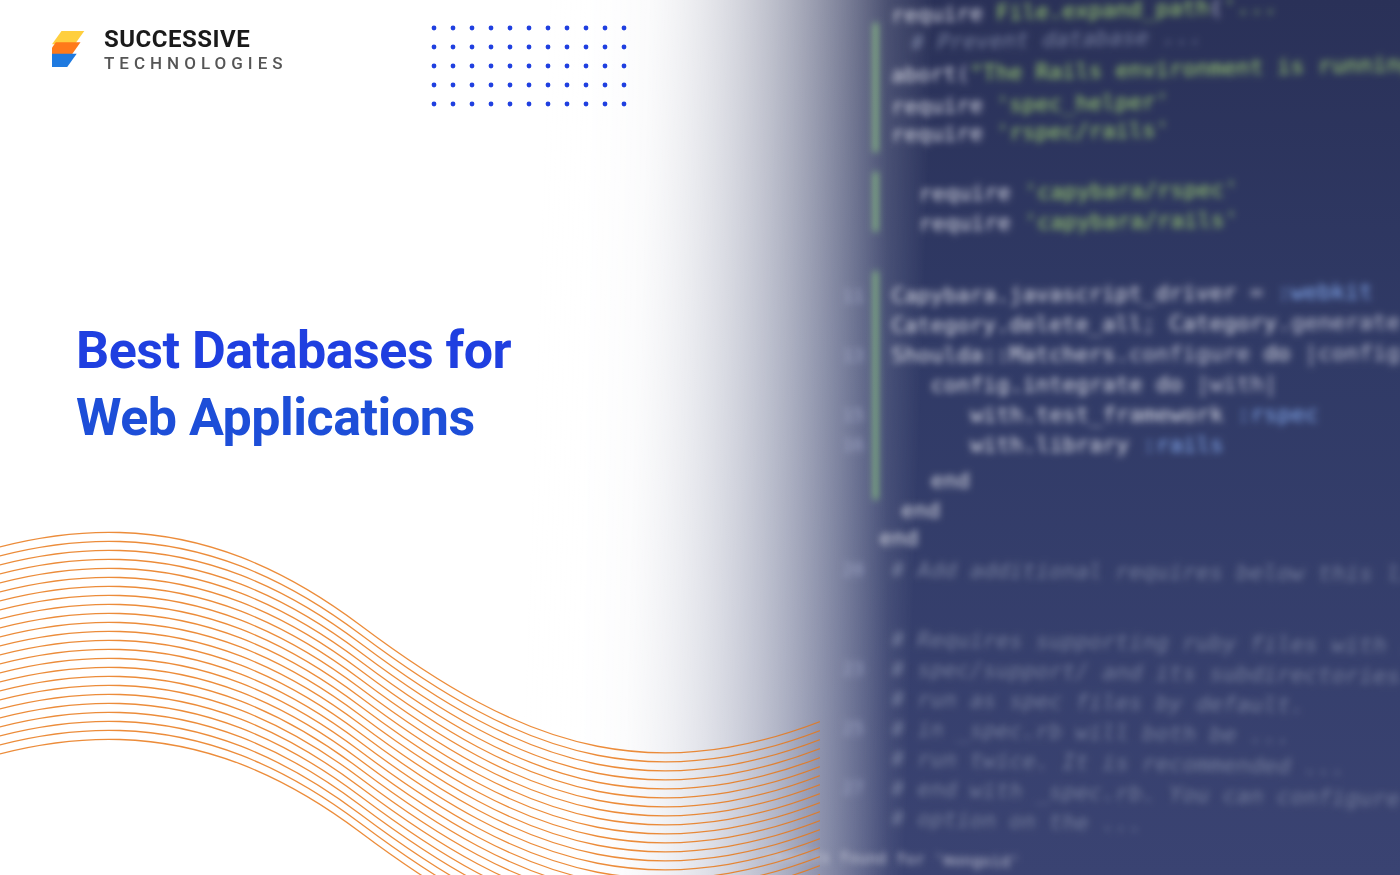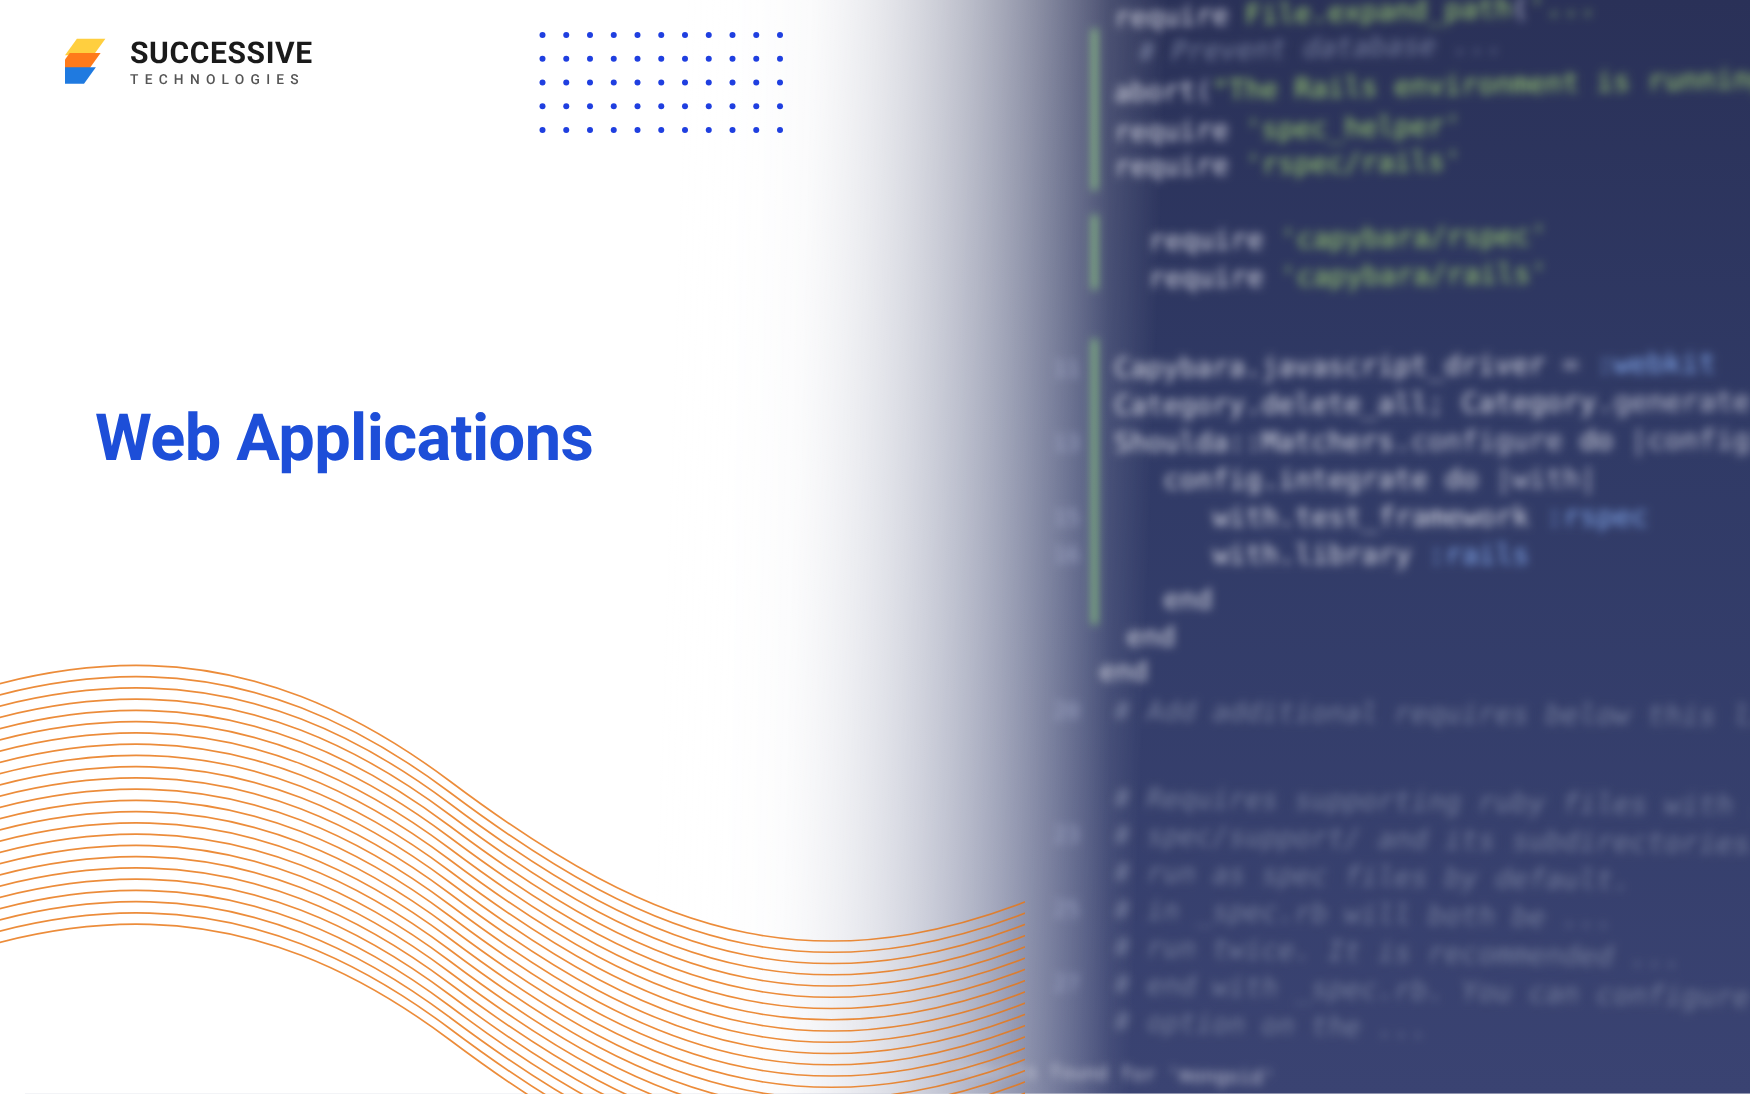--- a/index.html
+++ b/index.html
@@ -70,21 +70,21 @@
 
   
   .logo {
     position:absolute;
     top:25px; left:32px;
     display:flex; align-items:center; gap:14px;
   }
   .logo-mark { width:38px; height:48px; position:relative; }
   .logo-text { display:flex; flex-direction:column; line-height:1; }
   .logo-main { font-size:24px; font-weight:700; letter-spacing:0.5px; color:#1a1a1a; }
-  .logo-sub  { font-size:11px; font-weight:500; letter-spacing:5px; color:#555; margin-top:4px; }
+  .logo-sub  { font-size:17px; font-weight:500; letter-spacing:5px; color:#555; margin-top:4px; }
 
   
   .dots {
     position:absolute;
     top:24px; left:410px;
   }
   .dots circle { fill:#1f3fe0; }
 
   
   .headline {
@@ -229,20 +229,21 @@
       <circle cx="80" cy="80" r="2.4"></circle>
       <circle cx="99" cy="80" r="2.4"></circle>
       <circle cx="118" cy="80" r="2.4"></circle>
       <circle cx="137" cy="80" r="2.4"></circle>
       <circle cx="156" cy="80" r="2.4"></circle>
       <circle cx="175" cy="80" r="2.4"></circle>
       <circle cx="194" cy="80" r="2.4"></circle>
     </svg>
 
   <h1 class="headline">
+    <span class="line1">Best Databases for</span>
     <span class="line2">Web Applications</span>
   </h1>
 
   <svg class="waves" viewBox="0 0 920 460">
     <g id="wavegroup">
         <path d="M -50 160
                C 150 60, 300 60, 460 180
                S 760 360, 980 250"></path>
         <path d="M -50 169
                C 150 69, 300 69, 460 189

